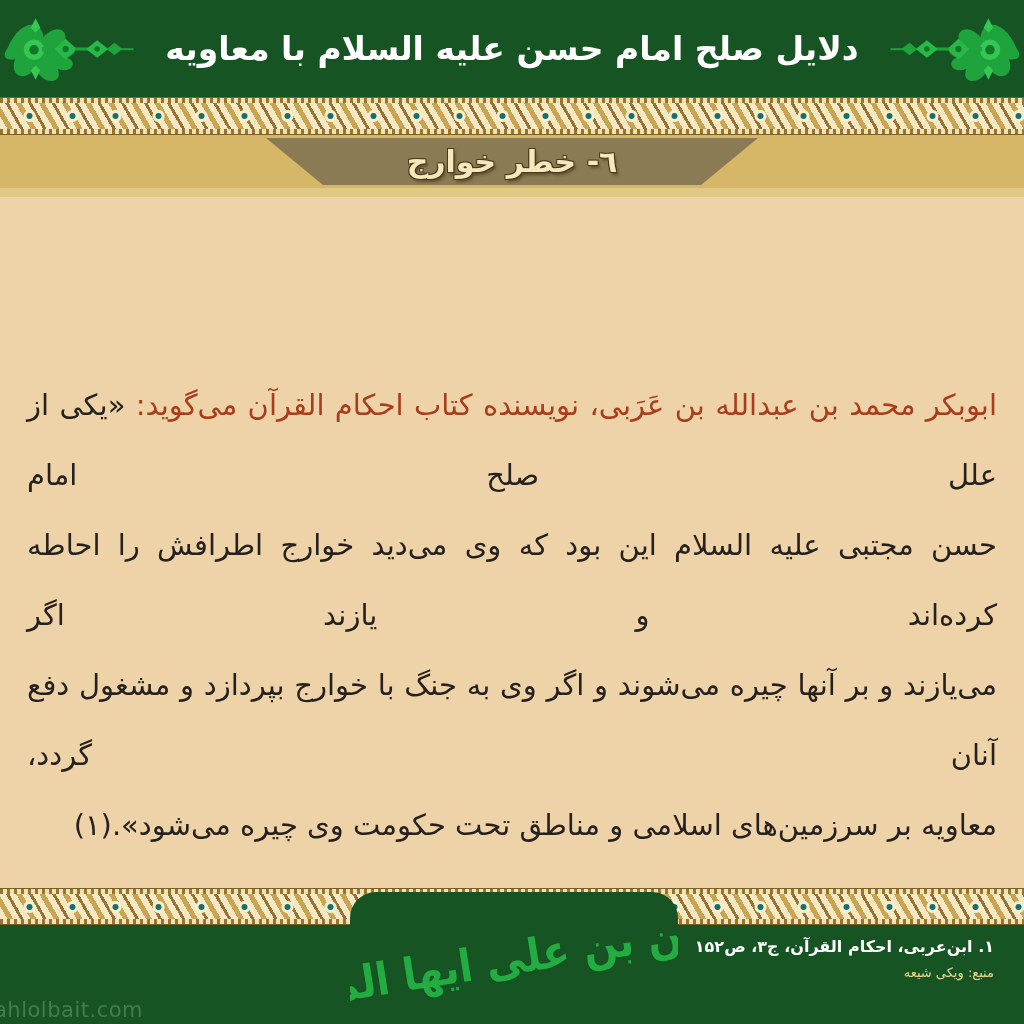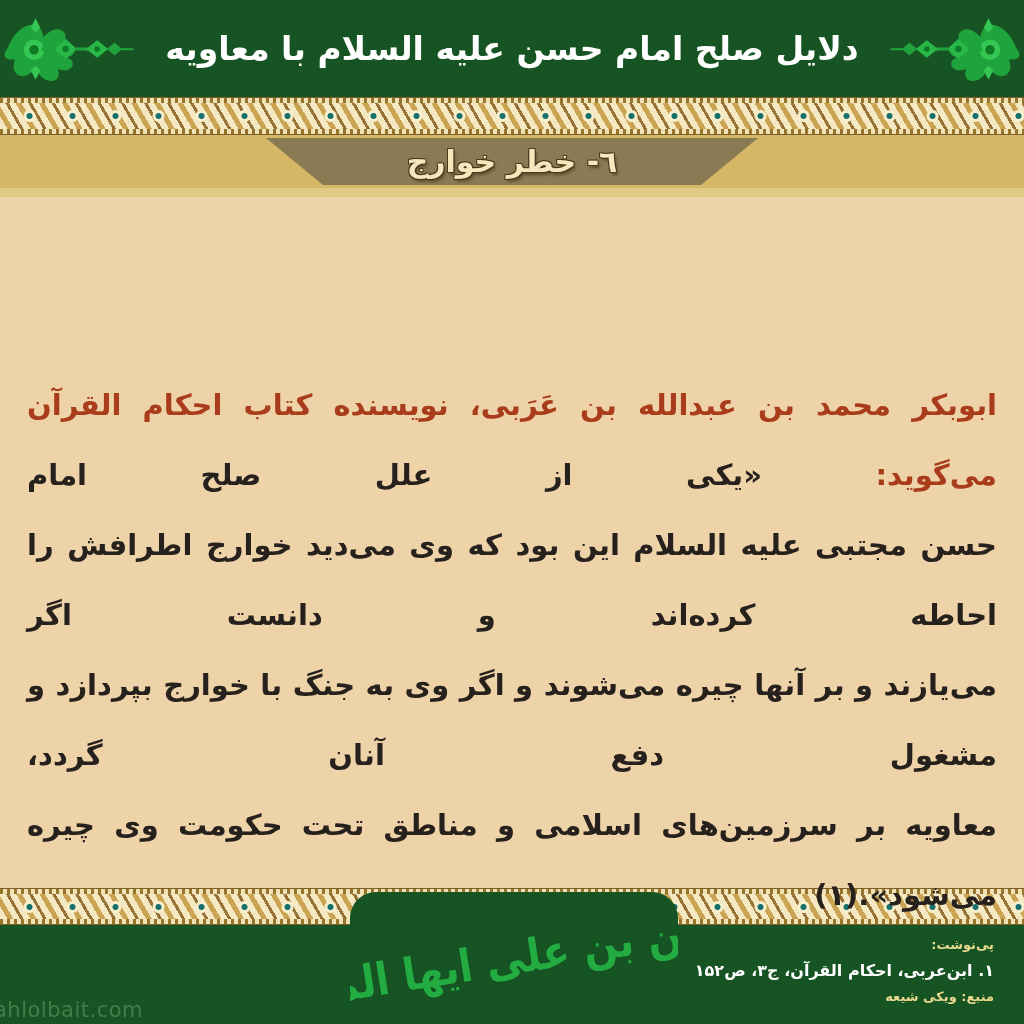--- a/index.html
+++ b/index.html
@@ -73,21 +73,21 @@
                 1px -1px 0 var(--banner-shadow),-1px 1px 0 var(--banner-shadow),
                 2px 3px 3px rgba(60,40,10,.55);
     white-space:nowrap;
   }
 
   
   .content{height:691px;background:var(--content-bg);position:relative;}
   .body-text{padding:173px 27px 0 27px;}
   .text-line{
     direction:rtl;text-align:justify;text-align-last:justify;
-    font-size:29px;font-weight:bold;line-height:70px;color:var(--text-dark);
+    font-size:29px;font-weight:normal;line-height:70px;color:var(--text-dark);
     white-space:normal;
   }
   .text-line.last{text-align-last:right;}
   .seg-red{color:var(--text-red);}
   .seg-dark{color:var(--text-dark);}
 
   
   .footer{height:99px;background:var(--green-dark);position:relative;}
   .medallion{
     position:absolute;left:350px;top:-33px;width:328px;height:132px;
@@ -97,21 +97,21 @@
   .calligraphy{
     color:var(--green-bright);font-size:40px;font-weight:bold;direction:rtl;
     transform:rotate(-9deg) scaleY(1.12);white-space:nowrap;
     text-shadow:0 0 1px rgba(10,60,20,.6);
   }
   .footnotes{
     position:absolute;top:12px;right:30px;direction:rtl;text-align:right;z-index:3;
   }
   .fn-label{color:var(--footnote-pale);font-size:13px;font-weight:bold;margin-bottom:9px;}
   .fn-cite{color:var(--white);font-size:16px;font-weight:bold;margin-bottom:9px;}
-  .fn-source{color:var(--footnote-pale);font-size:13px;font-weight:bold;}
+  .fn-source{color:var(--footnote-pale);font-size:13px;font-weight:normal;}
   .watermark{
     position:absolute;left:-6px;bottom:2px;color:var(--watermark);opacity:.85;
     font-size:21px;z-index:3;letter-spacing:.5px;
   }
 </style>
 </head>
 <body>
 
 <div class="page">
 
@@ -157,33 +157,32 @@
 
   <div class="gold-band">
     <div class="banner">
       <div class="banner-label">٦- خطر خوارج</div>
     </div>
   </div>
 
   <div class="content">
     <div class="body-text">
         <div class="text-line"><span class="seg-red">ابوبکر محمد بن عبدالله بن عَرَبی، نویسنده کتاب احکام القرآن می‌گوید: </span><span class="seg-dark">«یکی از علل صلح امام</span></div>
-        <div class="text-line"><span class="seg-dark">حسن مجتبی علیه السلام این بود که وی می‌دید خوارج اطرافش را احاطه کرده‌اند و دانست اگر</span></div>
+        <div class="text-line"><span class="seg-dark">حسن مجتبی علیه السلام این بود که وی می‌دید خوارج اطرافش را احاطه کرده‌اند و یازند اگر</span></div>
         <div class="text-line"><span class="seg-dark">می‌یازند و بر آنها چیره می‌شوند و اگر وی به جنگ با خوارج بپردازد و مشغول دفع آنان گردد،</span></div>
         <div class="text-line last"><span class="seg-dark">معاویه بر سرزمین‌های اسلامی و مناطق تحت حکومت وی چیره می‌شود».(۱)</span></div>
       </div>
   </div>
 
   <div class="border-strip bottom"></div>
 
   <div class="footer">
     <div class="medallion">
       <div class="calligraphy">یا حسن بن علی ایها المجتبی</div>
     </div>
     <div class="footnotes">
-      <div class="fn-label">پی‌نوشت:</div>
       <div class="fn-cite">۱. ابن‌عربی، احکام القرآن، ج۳، ص۱۵۲</div>
       <div class="fn-source">منبع: ویکی شیعه</div>
     </div>
     <div class="watermark">ahlolbait.com</div>
   </div>
 
 </div>
 
 </body></html>

